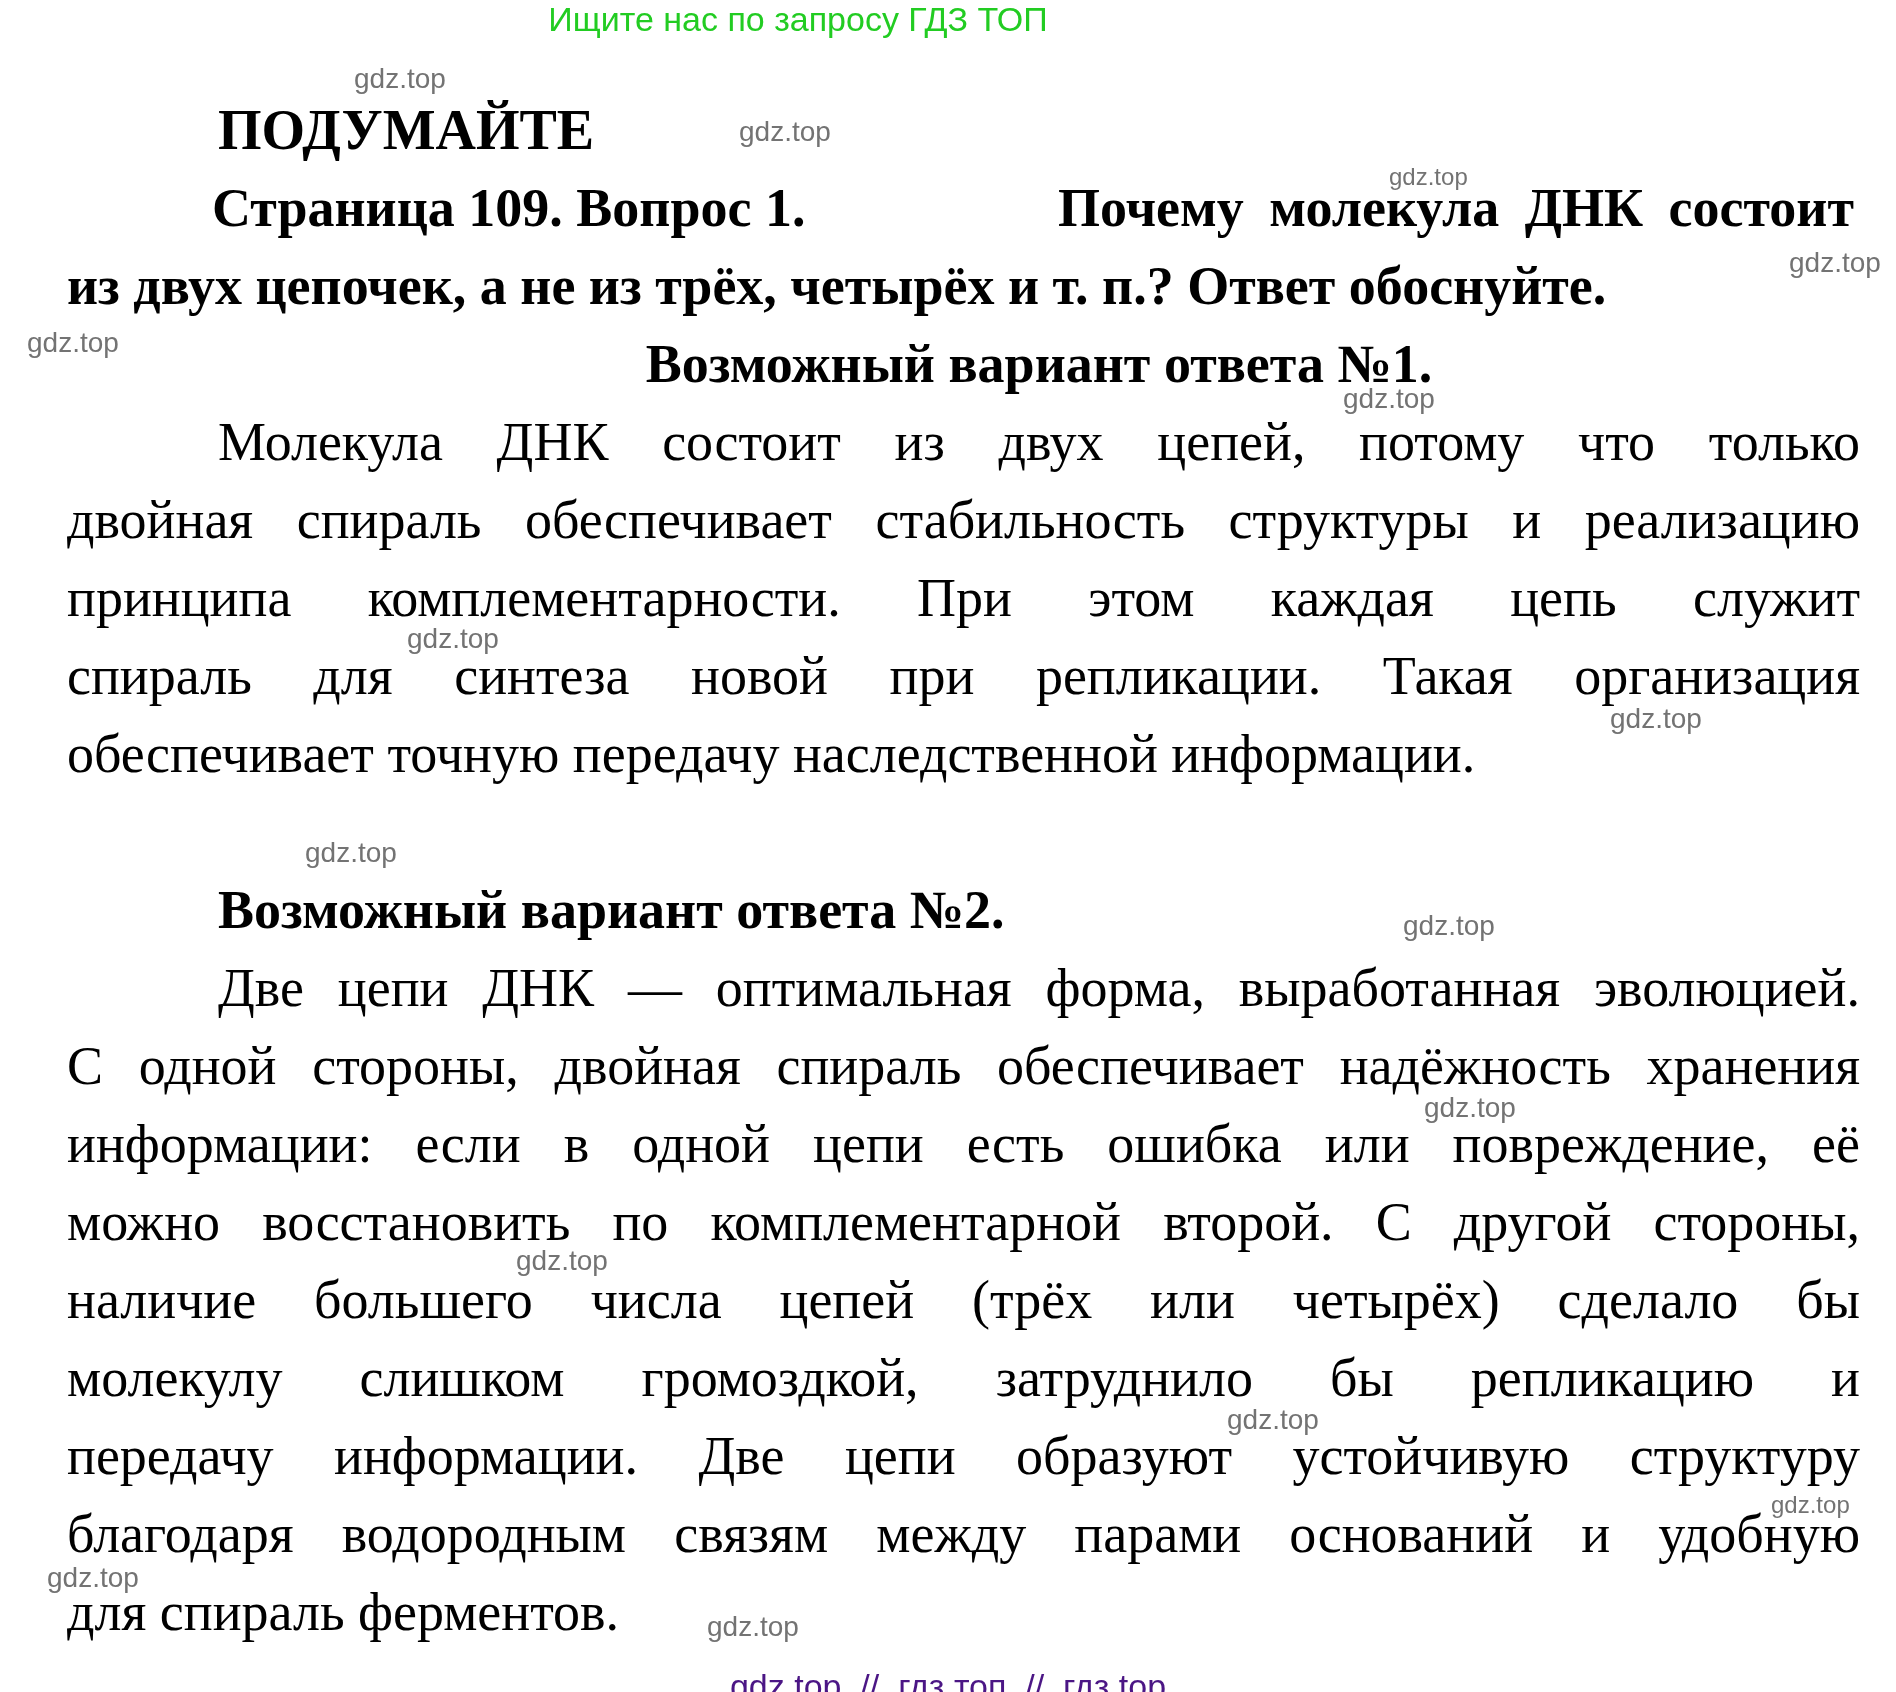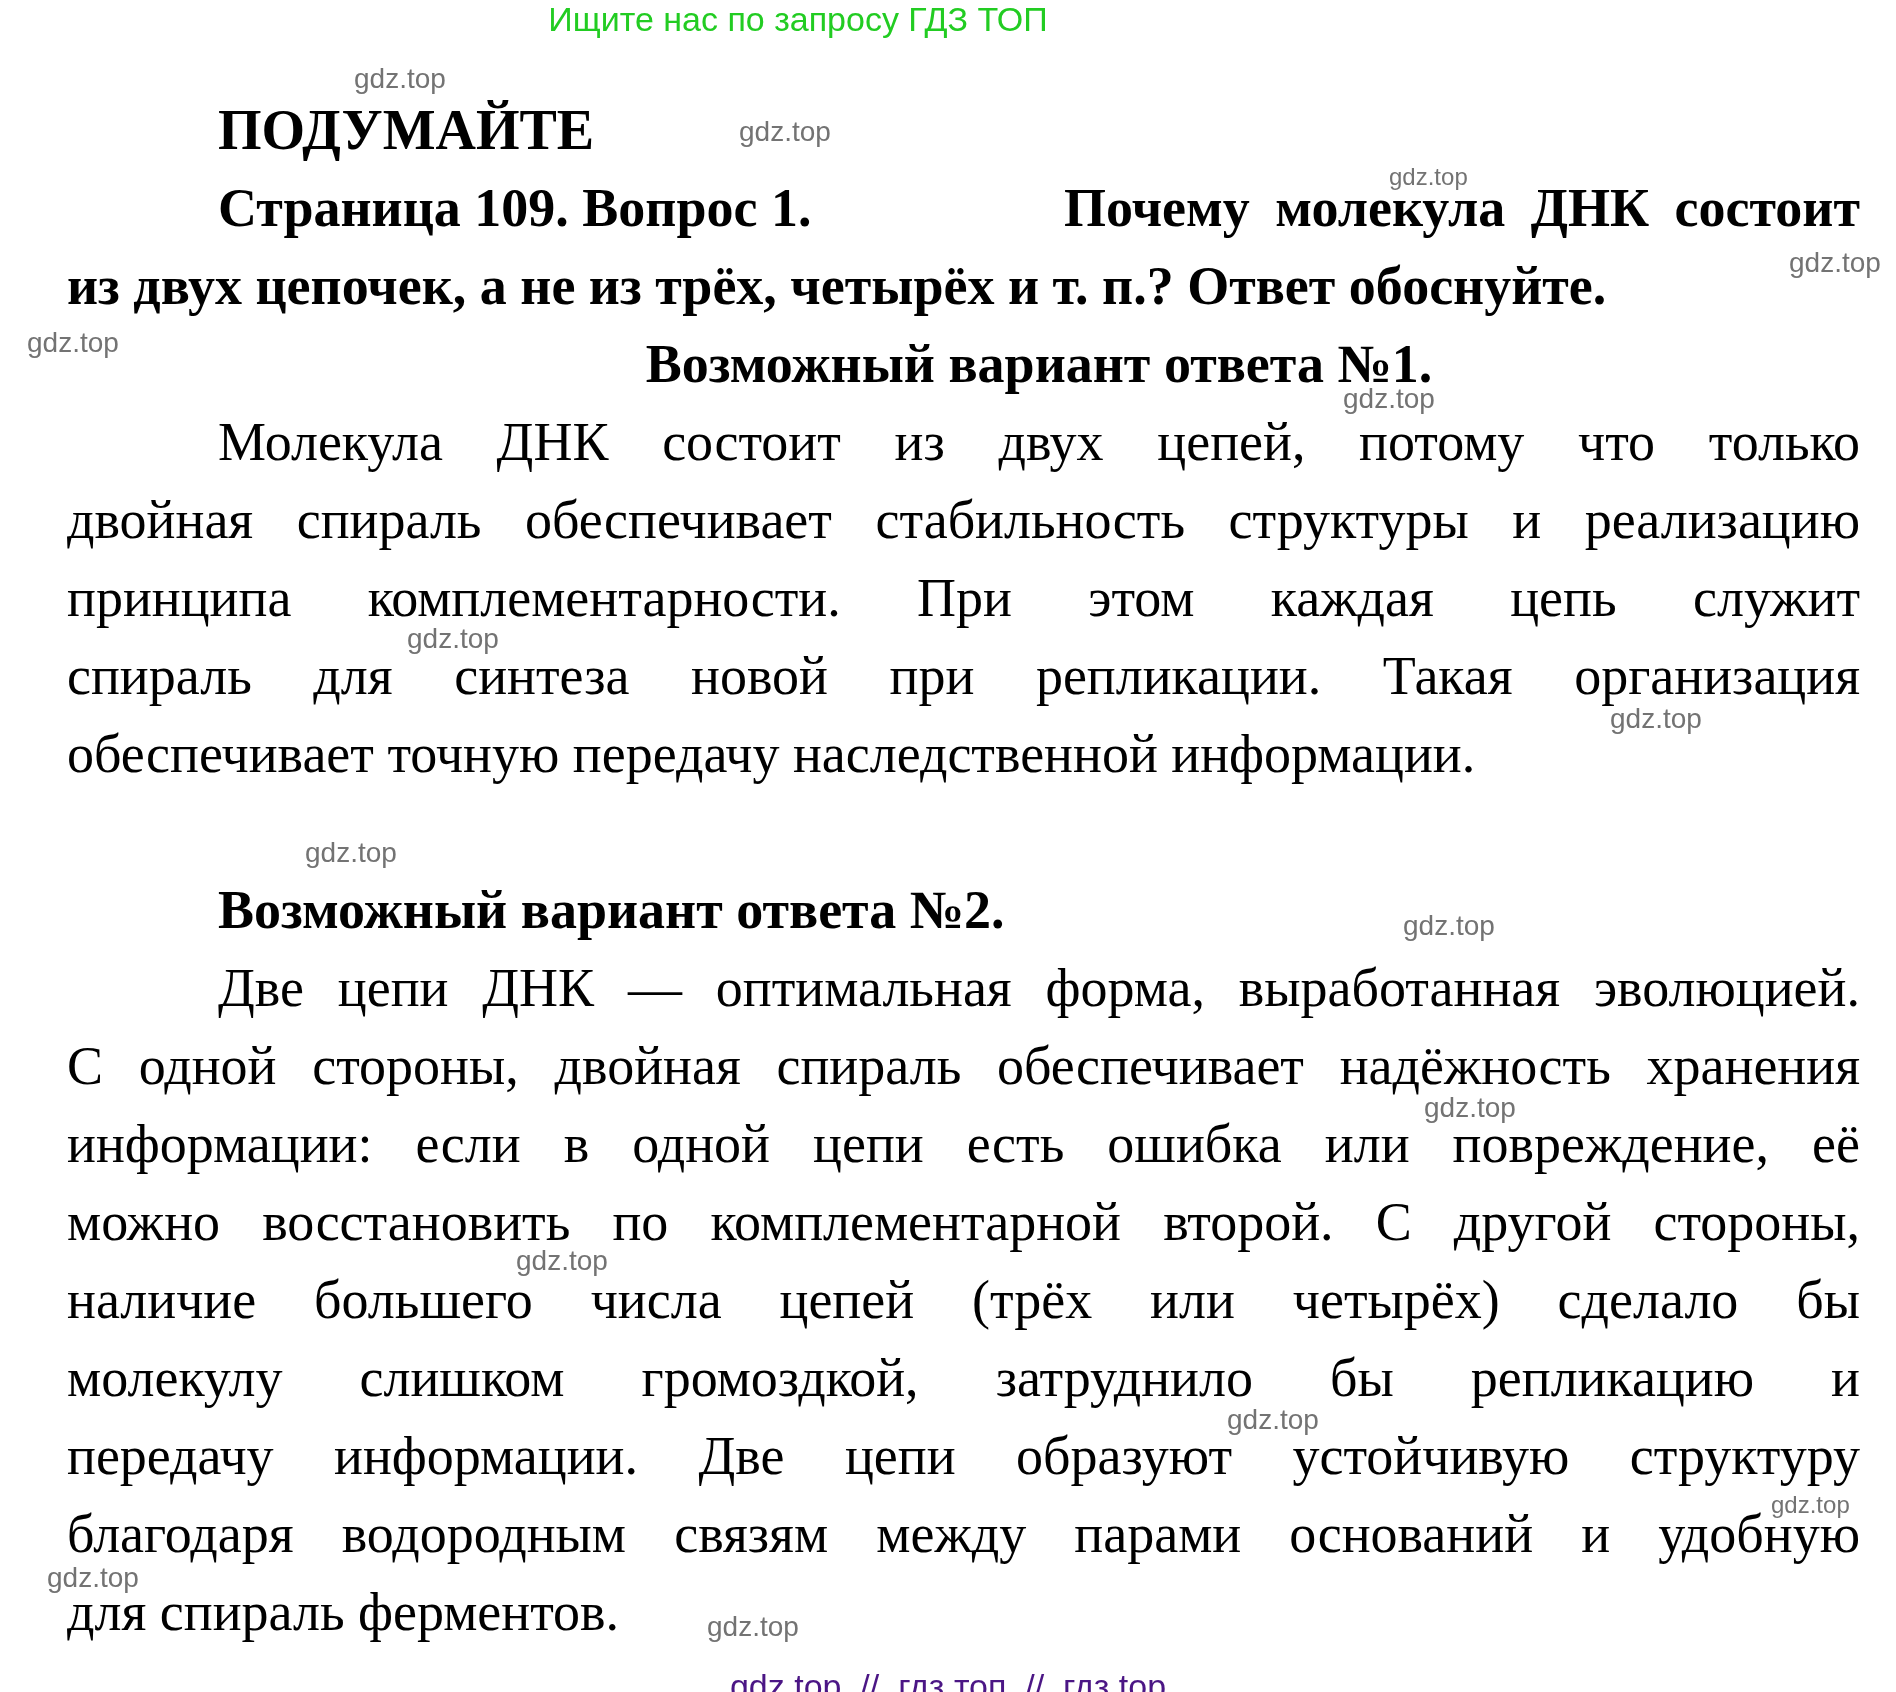--- a/index.html
+++ b/index.html
@@ -29,21 +29,21 @@
   }
   .wm.small { font-size:24px; }
 </style>
 </head>
 <body>
 
 <div class="header-link">Ищите нас по запросу ГДЗ ТОП</div>
 
 <div class="line bold title" style="left:218px; top:100px;">ПОДУМАЙТЕ</div>
 
-<div class="line bold" style="left:218px; top:178px; width:1642px; white-space:nowrap;">
+<div class="line bold" style="left:212px; top:178px; width:1642px; white-space:nowrap;">
   <span>Страница 109. Вопрос 1.</span>
   <span style="position:absolute; right:0; word-spacing:12px;margin-left:23px;">Почему молекула ДНК состоит</span>
 </div>
 <div class="line bold" style="top:256px;">из двух цепочек, а не из трёх, четырёх и т. п.? Ответ обоснуйте.</div>
 
 <div class="line bold indent" style="top:334px; text-align:center;">Возможный вариант ответа №1.</div>
 
 <div class="line justify indent" style="top:412px;">Молекула ДНК состоит из двух цепей, потому что только</div>
 <div class="line justify" style="top:490px;">двойная спираль обеспечивает стабильность структуры и реализацию</div>
 <div class="line justify" style="top:568px;">принципа комплементарности. При этом каждая цепь служит</div>

